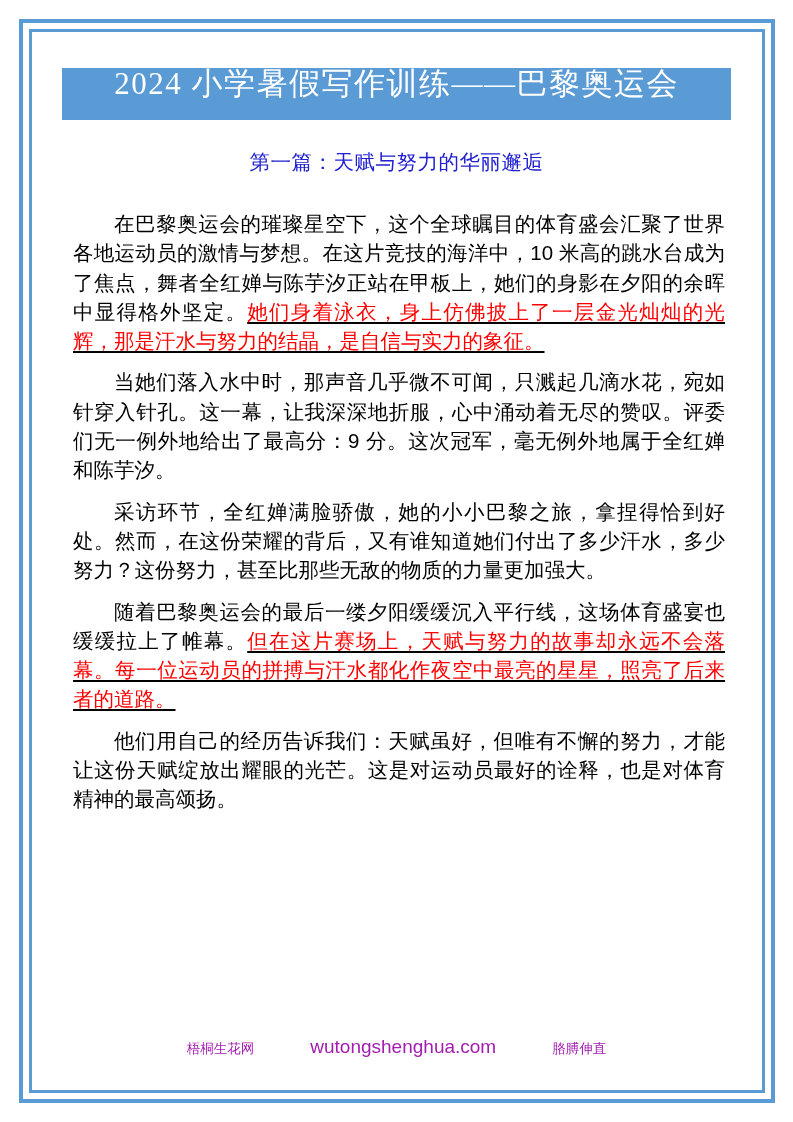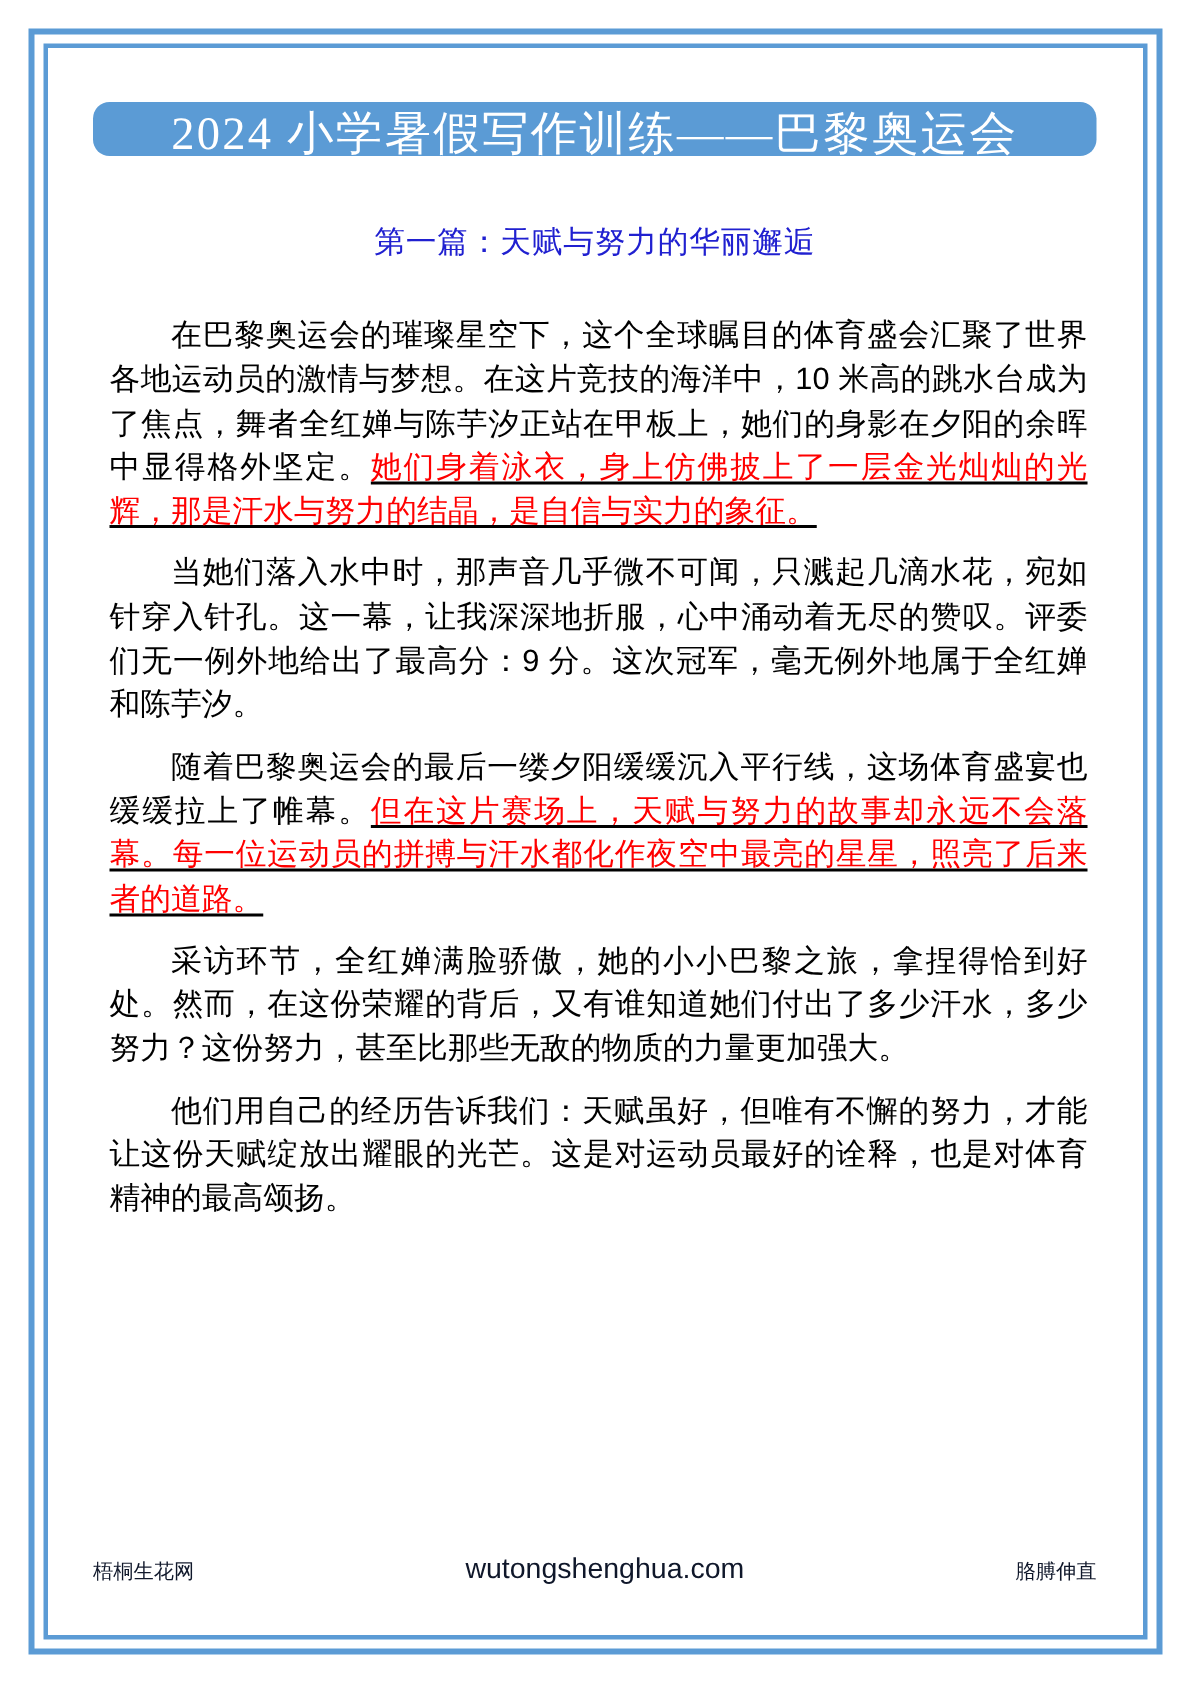--- a/index.html
+++ b/index.html
@@ -45,26 +45,25 @@
     width: 793px;
     height: 1122px;
   }
 
   
   #title-banner {
     position: absolute;
     left: 62px;
     top: 68px;
     width: 669px;
-    height: 36px;
+    height: 52px;
     background: #5b9bd5;
     display: flex;
-    align-items: flex-end;
+    align-items: flex-start;
     justify-content: center;
-    border-radius: 11px;
   }
   #title-banner .title-text {
     color: #ffffff;
     font-family: "Liberation Serif", "DejaVu Serif", serif;
     font-size: 31px;
     font-weight: 400;
     letter-spacing: 1.5px;
     white-space: nowrap;
     line-height: 1;
   }
@@ -109,24 +108,24 @@
     text-underline-offset: 3px;
   }
 
   
   #footer {
     position: absolute;
     left: 62px;
     top: 1036px;
     width: 669px;
     display: flex;
-    justify-content: space-between;
+    justify-content: center;
     align-items: baseline;
     gap: 56px;
-    color: #0f172a;
+    color: #a21caf;
     font-size: 13.5px;
   }
   #footer .ft-domain {
     font-size: 19px;
   }
 </style>
 </head>
 <body>
 
 <div id="content">
@@ -136,22 +135,22 @@
 
   <div id="title-banner">
     <span class="title-text">2024 小学暑假写作训练——巴黎奥运会</span>
   </div>
 
   <div id="subtitle">第一篇：天赋与努力的华丽邂逅</div>
 
   <div id="body-text">
       <p><span>在巴黎奥运会的璀璨星空下，这个全球瞩目的体育盛会汇聚了世界各地运动员的激情与梦想。在这片竞技的海洋中，10 米高的跳水台成为了焦点，舞者全红婵与陈芋汐正站在甲板上，她们的身影在夕阳的余晖中显得格外坚定。</span><span class="hl">她们身着泳衣，身上仿佛披上了一层金光灿灿的光辉，那是汗水与努力的结晶，是自信与实力的象征。</span></p>
       <p><span>当她们落入水中时，那声音几乎微不可闻，只溅起几滴水花，宛如针穿入针孔。这一幕，让我深深地折服，心中涌动着无尽的赞叹。评委们无一例外地给出了最高分：9 分。这次冠军，毫无例外地属于全红婵和陈芋汐。</span></p>
+      <p><span>采访环节，全红婵满脸骄傲，她的小小巴黎之旅，拿捏得恰到好处。然而，在这份荣耀的背后，又有谁知道她们付出了多少汗水，多少努力？这份努力，甚至比那些无敌的物质的力量更加强大。</span></p>
       <p><span>随着巴黎奥运会的最后一缕夕阳缓缓沉入平行线，这场体育盛宴也缓缓拉上了帷幕。</span><span class="hl">但在这片赛场上，天赋与努力的故事却永远不会落幕。每一位运动员的拼搏与汗水都化作夜空中最亮的星星，照亮了后来者的道路。</span></p>
-      <p><span>采访环节，全红婵满脸骄傲，她的小小巴黎之旅，拿捏得恰到好处。然而，在这份荣耀的背后，又有谁知道她们付出了多少汗水，多少努力？这份努力，甚至比那些无敌的物质的力量更加强大。</span></p>
       <p><span>他们用自己的经历告诉我们：天赋虽好，但唯有不懈的努力，才能让这份天赋绽放出耀眼的光芒。这是对运动员最好的诠释，也是对体育精神的最高颂扬。</span></p>
     </div>
 
   <div id="footer">
     <span class="ft-site">梧桐生花网</span>
     <span class="ft-domain">wutongshenghua.com</span>
     <span class="ft-note">胳膊伸直</span>
   </div>
 
 </div>

